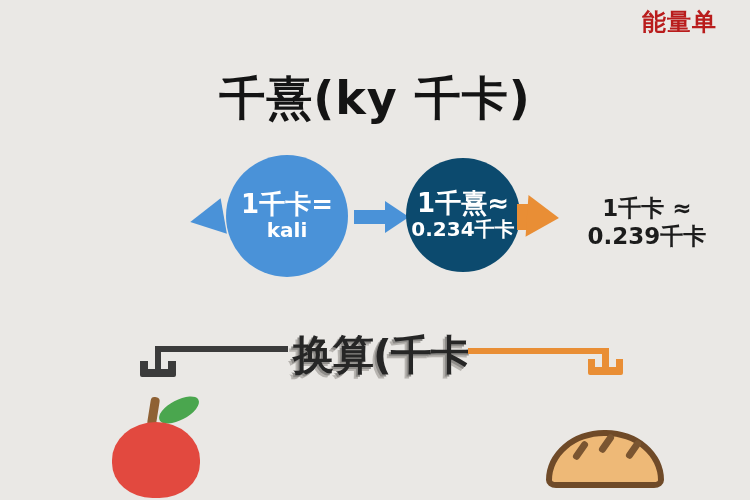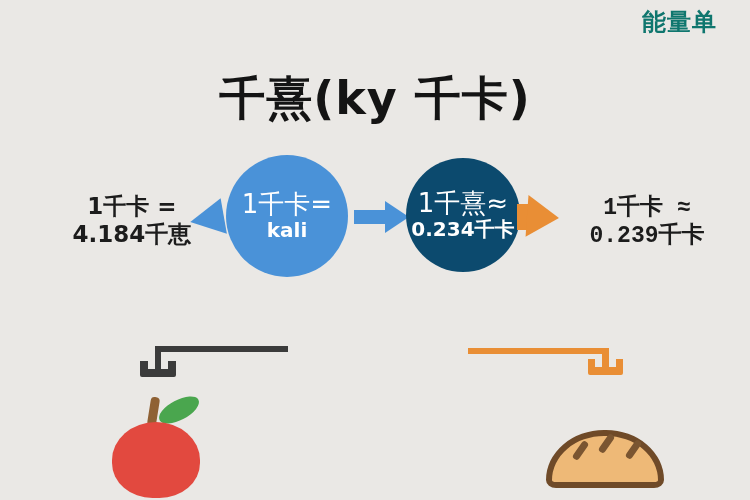--- a/index.html
+++ b/index.html
@@ -8,45 +8,45 @@
     width:750px;height:500px;
     background:#eae8e5;
     overflow:hidden;
     font-family:"DejaVu Sans", sans-serif;
     color:#1c1c1c;
   }
   
   .corner-note{
     position:absolute; top:8px; right:8px; width:100px;
     font-size:24px; font-weight:900; line-height:1.18;
-    color:#0f766e; text-align:left; letter-spacing:1px;margin-left:30px;
+    color:#b91c1c; text-align:left; letter-spacing:1px;margin-left:30px;
   }
   .title{
     position:absolute; top:52px; left:0; right:0;
     text-align:center;
     font-size:46px; font-weight:900; color:#141414;
     letter-spacing:1px;
     margin-top:16px;
   }
   
   .side-label{
     position:absolute; text-align:center;
     font-size:23px; font-weight:700; line-height:1.22; color:#1c1c1c;
   }
   .side-label.left{ left:62px;  top:192px; width:140px; }
-  .side-label.right{ left:572px; top:194px; width:150px;font-family:Liberation Mono, monospace; }
+  .side-label.right{ left:572px; top:194px; width:150px; }
 
   .circle{
     position:absolute; border-radius:50%;
     display:flex; flex-direction:column; align-items:center; justify-content:center;
     color:#ffffff; text-align:center; line-height:1.15;
   }
   .circle.blue{ left:226px; top:155px; width:122px; height:122px; background:#4a92d8; }
   .circle.orange{ left:406px; top:158px; width:114px; height:114px; background:#0c4a6e; }
-  .circle .l1{ font-size:26px; font-weight:400; }
+  .circle .l1{ font-size:26px; font-weight:700; }
   .circle.blue .l2{ font-size:20px; font-weight:600; }
   .circle.orange .l2{ font-size:20px; font-weight:700;text-align:center; }
 
   .arrowhead-left{
     position:absolute; left:190px; top:201px; width:0; height:0;
     border-right:34px solid #4a92d8;
     border-top:18px solid transparent; border-bottom:18px solid transparent;
     transform:rotate(-10deg);
   }
   .mid-arrow-shaft{ position:absolute; left:354px; top:210px; width:33px; height:14px; background:#4a92d8; }
@@ -113,24 +113,20 @@
 <body>
 
 <div class="stage">
 
   <div class="corner-note">
     <div>能量单</div>
   </div>
 
   <div class="title">千熹(ky 千卡)</div>
 
-  <div class="side-label left">
-    <div>1千卡 =</div>
-    <div>4.184千恵</div>
-  </div>
 
   <div class="arrowhead-left"></div>
 
   <div class="circle blue">
     <div class="l1">1千卡=</div>
     <div class="l2">kali</div>
   </div>
 
   <div class="mid-arrow-shaft"></div>
   <div class="mid-arrow-head"></div>
@@ -147,20 +143,21 @@
     <div>1千卡 ≈</div>
     <div>0.239千卡</div>
   </div>
 
   <div class="bar lc-h"></div>
   <div class="bar lc-v"></div>
   <div class="bar lc-foot"></div>
   <div class="bar lc-nub-l"></div>
   <div class="bar lc-nub-r"></div>
 
+  <div class="caption">换算(千卡</div>
 
   <div class="bar orange rc-h"></div>
   <div class="bar orange rc-v"></div>
   <div class="bar orange rc-foot"></div>
   <div class="bar orange rc-nub-l"></div>
   <div class="bar orange rc-nub-r"></div>
 
   <div>
     <div class="apple-stem"></div>
     <div class="apple-leaf"></div>

